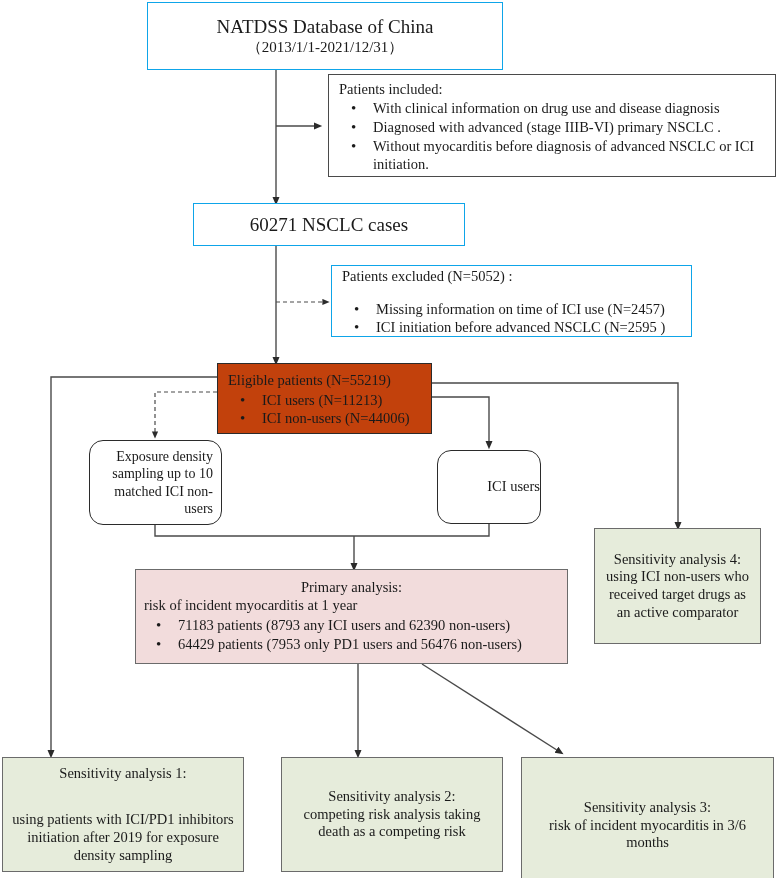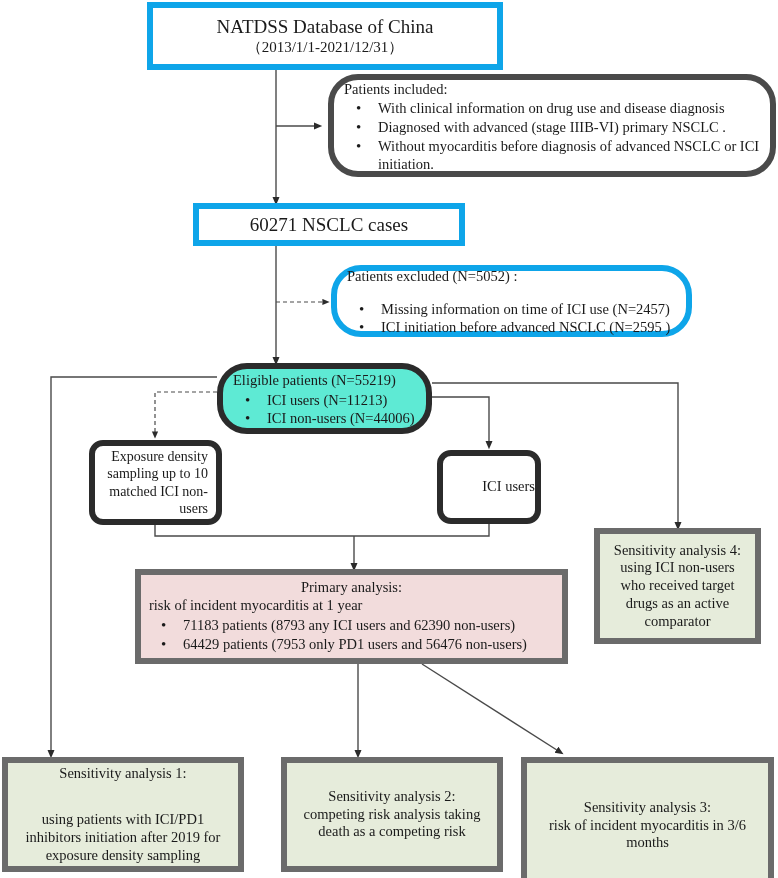--- a/index.html
+++ b/index.html
@@ -20,29 +20,29 @@
     position: absolute;
     left: 0;
     top: 0;
     width: 778px;
     height: 878px;
     pointer-events: none;
   }
   .node {
     position: absolute;
     box-sizing: border-box;
-    border: 6px solid #0ea5e9;
+    border: 1px solid #0ea5e9;
     background: #ffffff;
     display: flex;
     flex-direction: column;
     justify-content: center;
     line-height: 1.22;
   }
   .node.center { align-items: center; text-align: center; }
-  .node.gray { background: #5eead4; border-color: #2b2b2b; }
+  .node.gray { background: #c2410c; border-color: #2b2b2b; }
   .node.pink { background: #f2dcdc; border-color: #6b6b6b; }
   .node.green { background: #e6ecdb; border-color: #6b6b6b; }
   .node.round { border-radius: 14px; border-color: #2b2b2b; }
 
   .t-title { font-size: 19px; }
   .t-sub { font-size: 15px; }
   .t-body { font-size: 14.5px; }
   .t-small { font-size: 14px; text-align: right; }
 
   ul.bullets {
@@ -55,21 +55,21 @@
     margin: 1px 0;
     padding-left: 0;
   }
   ul.bullets > li::before {
     content: "\2022";
     position: absolute;
     left: -22px;
     top: -1px;
     font-size: 15px;
   }
-  .pad { padding: 6px 8px 2px 10px; border-radius: 30px; }
+  .pad { padding: 6px 8px 2px 10px; }
   .lead { margin: 0 0 1px 0; }
 </style>
 </head>
 <body>
 
 <div id="canvas">
 
   <svg class="connectors" viewBox="0 0 778 878">
     <defs>
       <marker id="ah" markerWidth="9" markerHeight="9" refX="4.2" refY="4" orient="auto" markerUnits="userSpaceOnUse">

